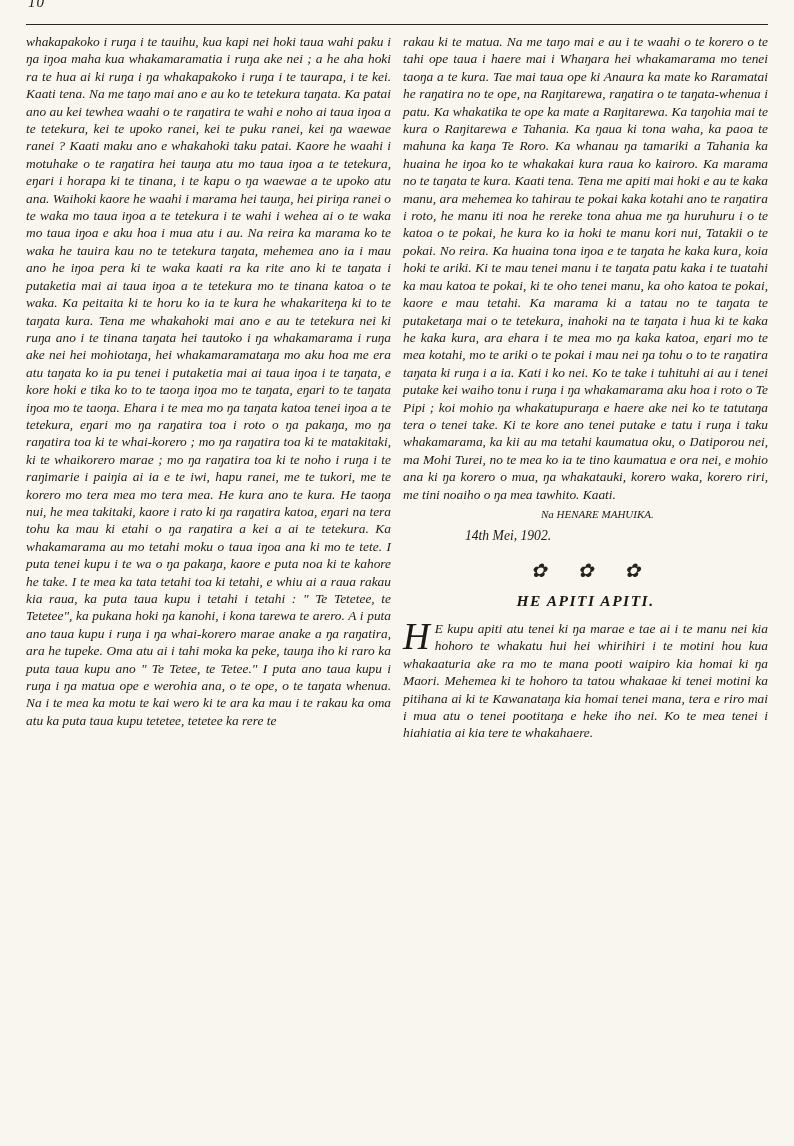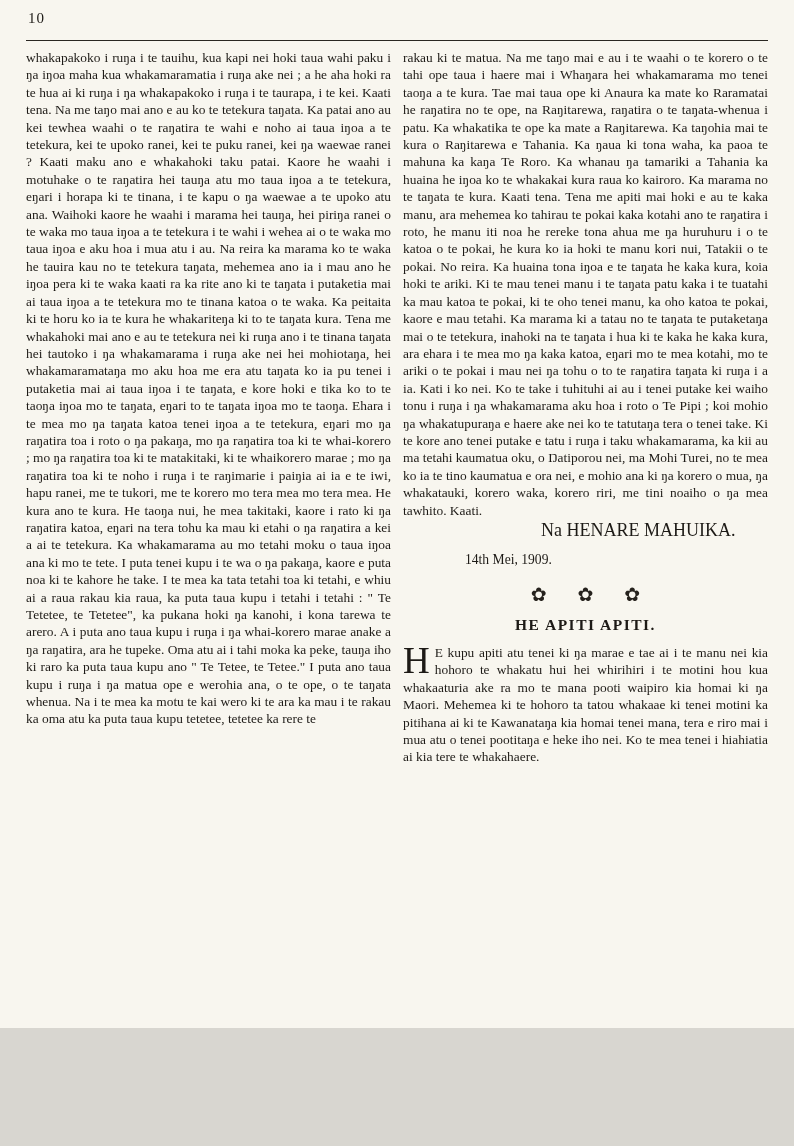--- a/index.html
+++ b/index.html
@@ -4,27 +4,28 @@
 <style>
   html, body {
     margin: 0;
     padding: 0;
     background: #d8d6d0;
     font-family: "Liberation Serif", "DejaVu Serif", serif;
   }
   .page {
     position: relative;
     width: 794px;
-    height: 1028px;
+    height: 1146px;
     margin: 0 auto;
     background: #f8f6ef;
     color: #1d1a16;
     overflow: hidden;
     box-sizing: border-box;
-    padding: 16px 26px;
+    padding: 0 26px;
+    font-style: italic;
   }
   .header {
     position: relative;
     height: 24px;
     border-bottom: 1.5px solid #2a2722;
     margin-top: 0;
   }
   .page-number {
     position: absolute;
     left: 2px;
@@ -49,23 +50,23 @@
     min-width: 0;
   }
   .body-text {
     margin: 0;
     font-size: 13.4px;
     line-height: 17.4px;
     text-align: justify;
     text-justify: inter-word;
   }
   .sig-name {
-    margin: 2px 0 12px 0;
+    margin: 2px 0 4px 0;
     padding-left: 138px;
-    font-size: 18px;
+    font-size: 11px;
     line-height: 18px;
   }
   .sig-place {
     margin: 0;
     padding-left: 28px;
     font-size: 13.6px;
     line-height: 18px;
   }
   .sig-date {
     margin: 0;
@@ -106,21 +107,21 @@
   <div class="columns">
 
     <div class="col">
       <p class="body-text">whakapakoko i ruŋa i te tauihu, kua kapi nei hoki taua wahi paku i ŋa iŋoa maha kua whakamaramatia i ruŋa ake nei ; a he aha hoki ra te hua ai ki ruŋa i ŋa whakapakoko i ruŋa i te taurapa, i te kei. Kaati tena. Na me taŋo mai ano e au ko te tetekura taŋata. Ka patai ano au kei tewhea waahi o te raŋatira te wahi e noho ai taua iŋoa a te tetekura, kei te upoko ranei, kei te puku ranei, kei ŋa waewae ranei ? Kaati maku ano e whakahoki taku patai. Kaore he waahi i motuhake o te raŋatira hei tauŋa atu mo taua iŋoa a te tetekura, eŋari i horapa ki te tinana, i te kapu o ŋa waewae a te upoko atu ana. Waihoki kaore he waahi i marama hei tauŋa, hei piriŋa ranei o te waka mo taua iŋoa a te tetekura i te wahi i wehea ai o te waka mo taua iŋoa e aku hoa i mua atu i au. Na reira ka marama ko te waka he tauira kau no te tetekura taŋata, mehemea ano ia i mau ano he iŋoa pera ki te waka kaati ra ka rite ano ki te taŋata i putaketia mai ai taua iŋoa a te tetekura mo te tinana katoa o te waka. Ka peitaita ki te horu ko ia te kura he whakariteŋa ki to te taŋata kura. Tena me whakahoki mai ano e au te tetekura nei ki ruŋa ano i te tinana taŋata hei tautoko i ŋa whakamarama i ruŋa ake nei hei mohiotaŋa, hei whakamaramataŋa mo aku hoa me era atu taŋata ko ia pu tenei i putaketia mai ai taua iŋoa i te taŋata, e kore hoki e tika ko to te taoŋa iŋoa mo te taŋata, eŋari to te taŋata iŋoa mo te taoŋa. Ehara i te mea mo ŋa taŋata katoa tenei iŋoa a te tetekura, eŋari mo ŋa raŋatira toa i roto o ŋa pakaŋa, mo ŋa raŋatira toa ki te whai-korero ; mo ŋa raŋatira toa ki te matakitaki, ki te whaikorero marae ; mo ŋa raŋatira toa ki te noho i ruŋa i te raŋimarie i paiŋia ai ia e te iwi, hapu ranei, me te tukori, me te korero mo tera mea mo tera mea. He kura ano te kura. He taoŋa nui, he mea takitaki, kaore i rato ki ŋa raŋatira katoa, eŋari na tera tohu ka mau ki etahi o ŋa raŋatira a kei a ai te tetekura. Ka whakamarama au mo tetahi moku o taua iŋoa ana ki mo te tete. I puta tenei kupu i te wa o ŋa pakaŋa, kaore e puta noa ki te kahore he take. I te mea ka tata tetahi toa ki tetahi, e whiu ai a raua rakau kia raua, ka puta taua kupu i tetahi i tetahi : " Te Tetetee, te Tetetee", ka pukana hoki ŋa kanohi, i kona tarewa te arero. A i puta ano taua kupu i ruŋa i ŋa whai-korero marae anake a ŋa raŋatira, ara he tupeke. Oma atu ai i tahi moka ka peke, tauŋa iho ki raro ka puta taua kupu ano " Te Tetee, te Tetee." I puta ano taua kupu i ruŋa i ŋa matua ope e werohia ana, o te ope, o te taŋata whenua. Na i te mea ka motu te kai wero ki te ara ka mau i te rakau ka oma atu ka puta taua kupu tetetee, tetetee ka rere te</p>
     </div>
 
     <div class="col">
       <p class="body-text">rakau ki te matua. Na me taŋo mai e au i te waahi o te korero o te tahi ope taua i haere mai i Whaŋara hei whakamarama mo tenei taoŋa a te kura. Tae mai taua ope ki Anaura ka mate ko Raramatai he raŋatira no te ope, na Raŋitarewa, raŋatira o te taŋata-whenua i patu. Ka whakatika te ope ka mate a Raŋitarewa. Ka taŋohia mai te kura o Raŋitarewa e Tahania. Ka ŋaua ki tona waha, ka paoa te mahuna ka kaŋa Te Roro. Ka whanau ŋa tamariki a Tahania ka huaina he iŋoa ko te whakakai kura raua ko kairoro. Ka marama no te taŋata te kura. Kaati tena. Tena me apiti mai hoki e au te kaka manu, ara mehemea ko tahirau te pokai kaka kotahi ano te raŋatira i roto, he manu iti noa he rereke tona ahua me ŋa huruhuru i o te katoa o te pokai, he kura ko ia hoki te manu kori nui, Tatakii o te pokai. No reira. Ka huaina tona iŋoa e te taŋata he kaka kura, koia hoki te ariki. Ki te mau tenei manu i te taŋata patu kaka i te tuatahi ka mau katoa te pokai, ki te oho tenei manu, ka oho katoa te pokai, kaore e mau tetahi. Ka marama ki a tatau no te taŋata te putaketaŋa mai o te tetekura, inahoki na te taŋata i hua ki te kaka he kaka kura, ara ehara i te mea mo ŋa kaka katoa, eŋari mo te mea kotahi, mo te ariki o te pokai i mau nei ŋa tohu o to te raŋatira taŋata ki ruŋa i a ia. Kati i ko nei. Ko te take i tuhituhi ai au i tenei putake kei waiho tonu i ruŋa i ŋa whakamarama aku hoa i roto o Te Pipi ; koi mohio ŋa whakatupuraŋa e haere ake nei ko te tatutaŋa tera o tenei take. Ki te kore ano tenei putake e tatu i ruŋa i taku whakamarama, ka kii au ma tetahi kaumatua oku, o Ŋatiporou nei, ma Mohi Turei, no te mea ko ia te tino kaumatua e ora nei, e mohio ana ki ŋa korero o mua, ŋa whakatauki, korero waka, korero riri, me tini noaiho o ŋa mea tawhito. Kaati.</p>
 
       <p class="sig-name">Na HENARE MAHUIKA.</p>
-      <p class="sig-date">14th Mei, 1909.</p>
+      <p class="sig-date">14th Mei, 1902.</p>
 
       <div class="ornament">✿ ✿ ✿</div>
 
       <h2 class="section-heading">HE APITI APITI.</h2>
 
       <p class="body-text">
         <span class="dropcap">H</span><span>E kupu apiti atu tenei ki ŋa marae e tae ai i te manu nei kia hohoro te whakatu hui hei whirihiri i te motini hou kua whakaaturia ake ra mo te mana pooti waipiro kia homai ki ŋa Maori. Mehemea ki te hohoro ta tatou whakaae ki tenei motini ka pitihana ai ki te Kawanataŋa kia homai tenei mana, tera e riro mai i mua atu o tenei pootitaŋa e heke iho nei. Ko te mea tenei i hiahiatia ai kia tere te whakahaere.</span>
       </p>
     </div>
 

